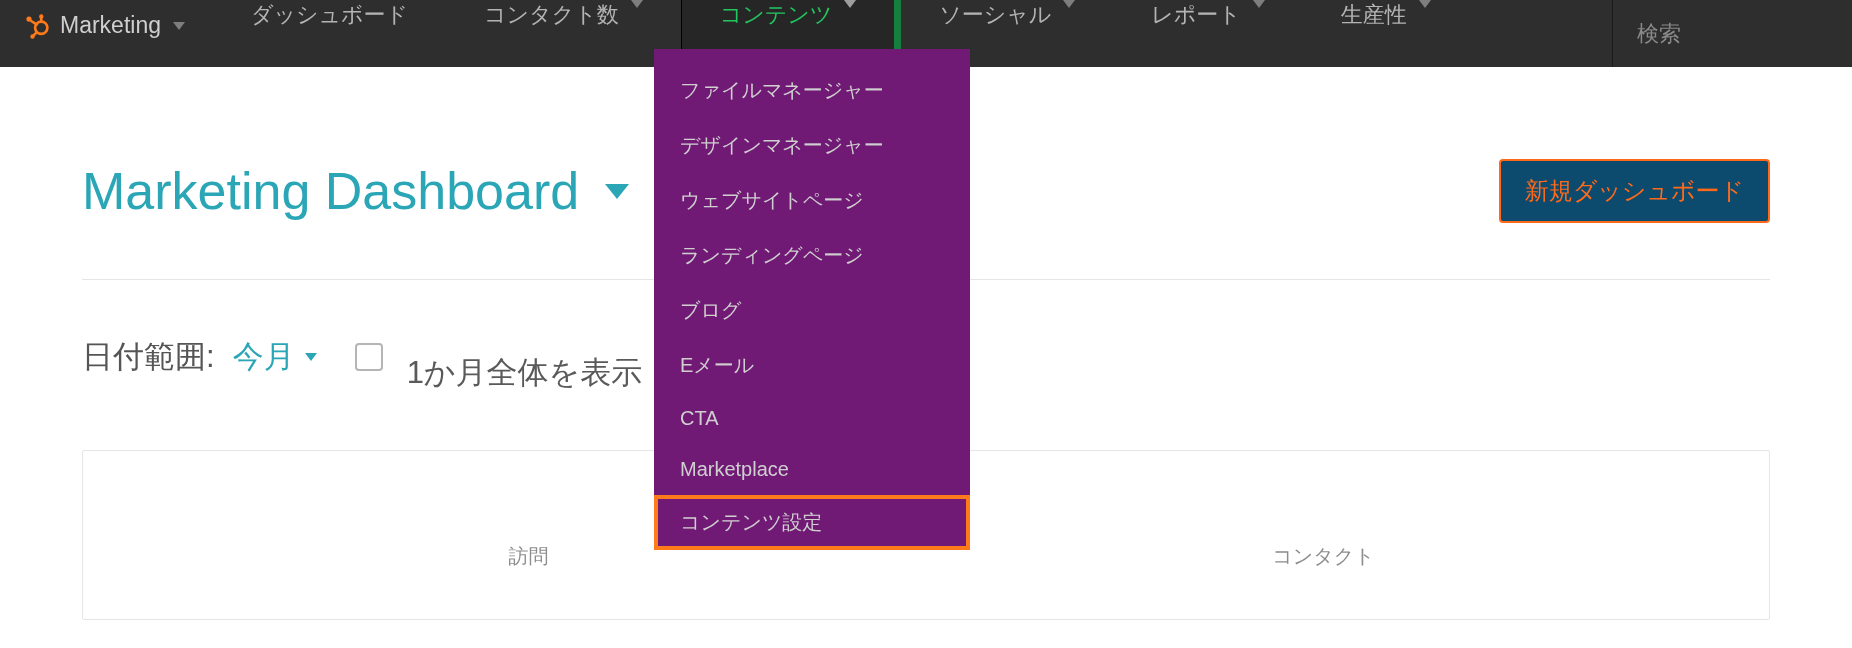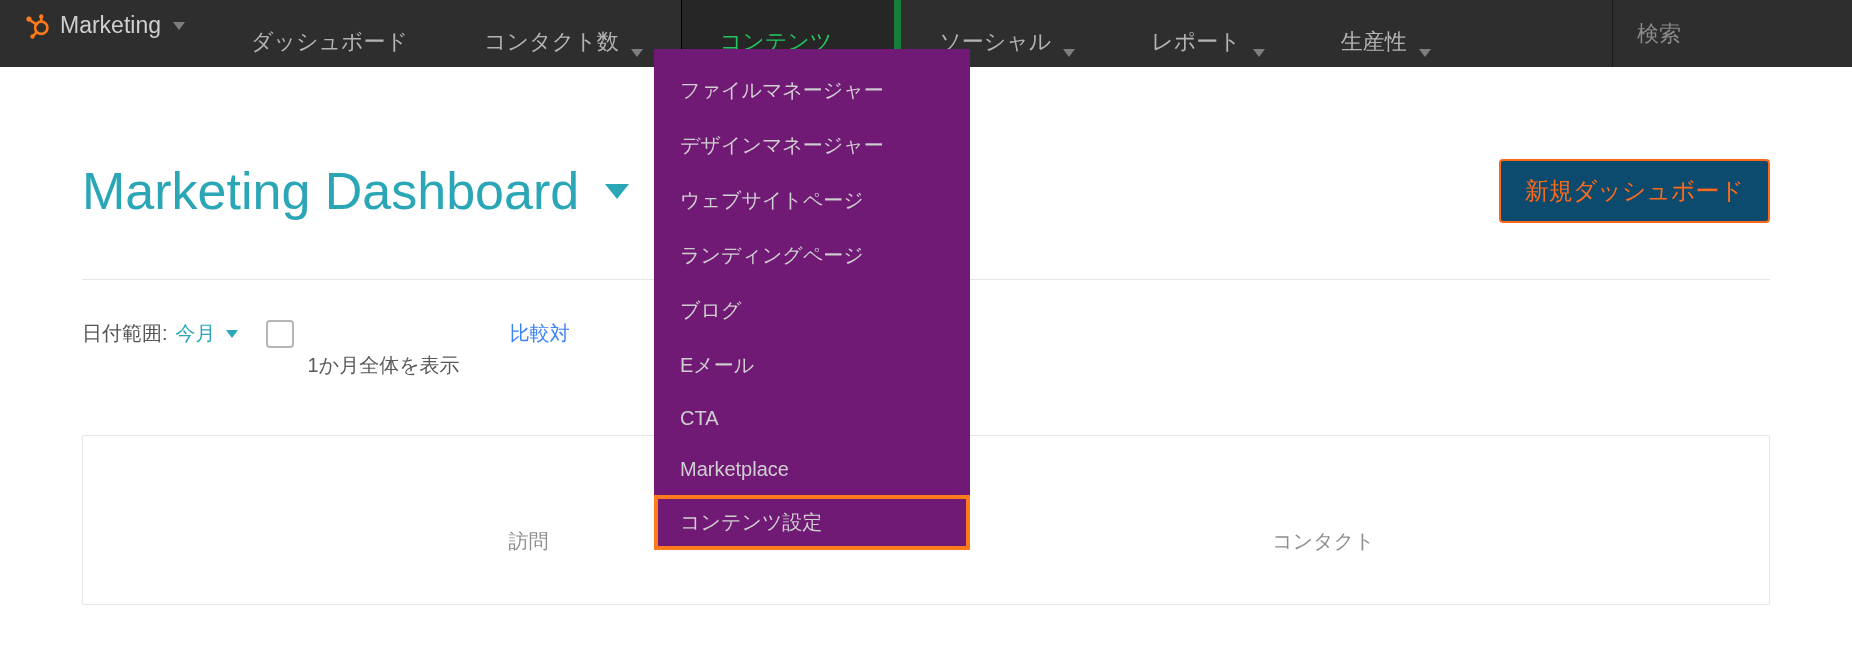--- a/index.html
+++ b/index.html
@@ -29,22 +29,22 @@
   .caret {
     width: 0; height: 0; display: inline-block;
     border-left: 6px solid transparent;
     border-right: 6px solid transparent;
     border-top: 8px solid #7e7e7e;
     margin-left: 12px;
     vertical-align: middle;
   }
   .nav-items { display: flex; align-items: stretch; }
   .nav-item {
-    display: flex; align-items: flex-end;
-    padding: 10px 38px;
+    display: flex; align-items: flex-start;
+    padding: 0 38px;
     color: #b3b3b3;
     cursor: pointer;
     position: relative;
   }
   .nav-item.active {
     background: #262626;
     color: #22c55e;
     border-left: 1px solid #000;
     border-right: 7px solid #15803d;
   }
@@ -119,23 +119,24 @@
     background: #0c4a6e;
     font-size: 24px;
     padding: 14px 24px;
     border-radius: 4px;
     cursor: pointer;
   }
 
   
   .filter-row {
     display: flex;
-    align-items: flex-start;
+    align-items: center;
+    gap: 10px;
     margin-top: 40px;
-    font-size: 20px;
+    font-size: 31px;
     color: #5a5a5a;
   }
   .filter-label { color: #555; }
   .filter-value {
     color: #2aa6b6;
     display: inline-flex; align-items: center;
     margin-left: 8px; margin-right: 28px;
     cursor: pointer;
   }
   .filter-value .caret { border-top-color: #2aa6b6; margin-left: 10px; }

